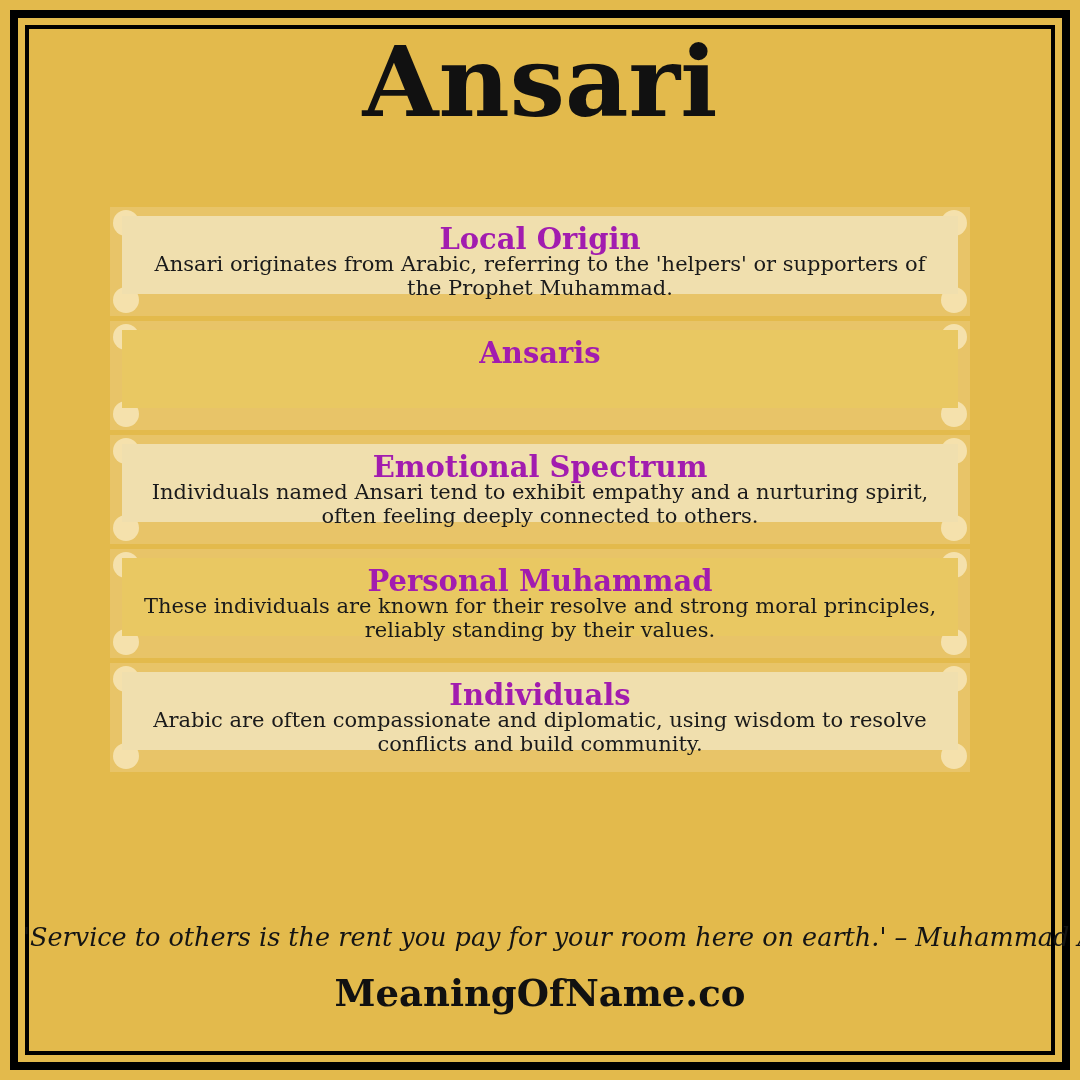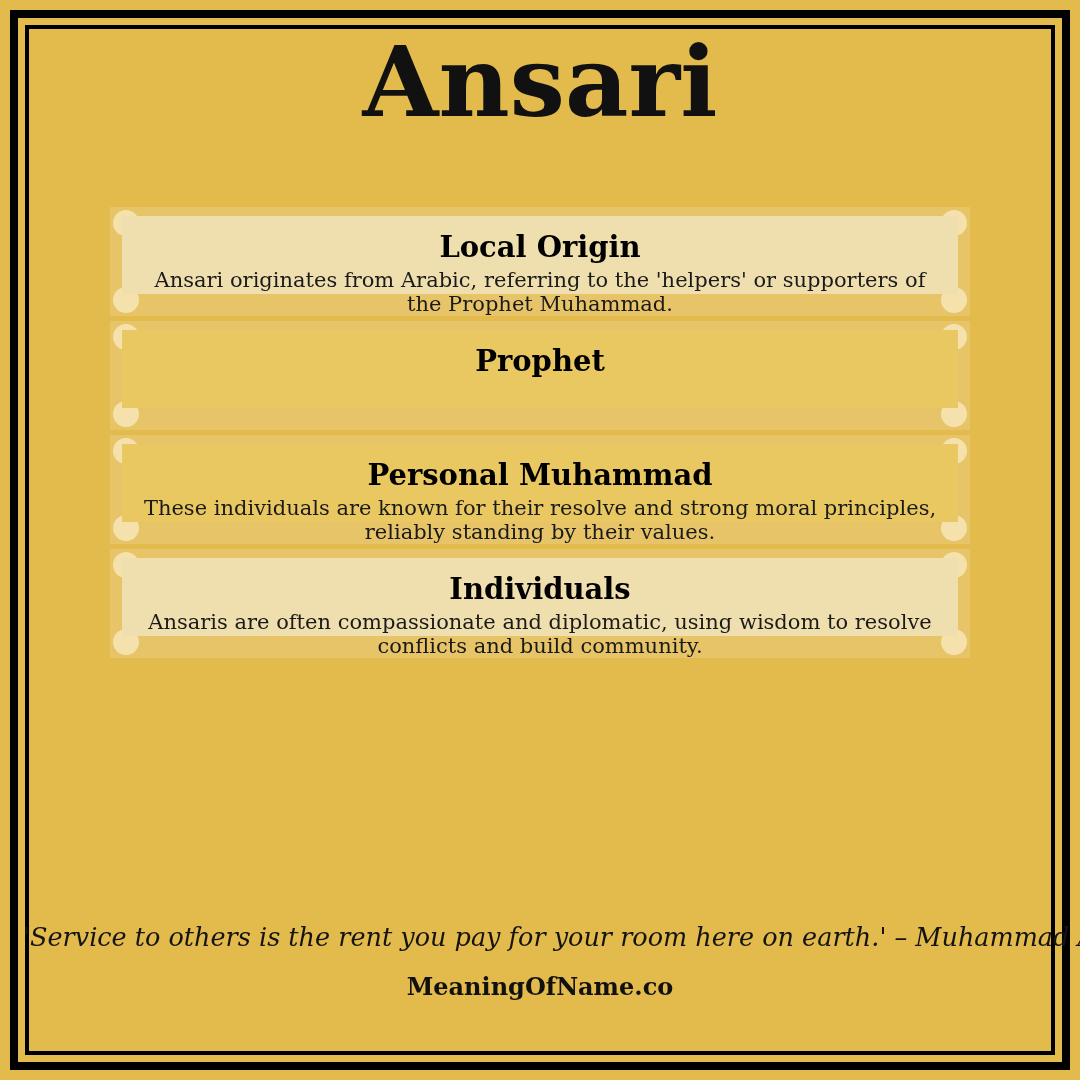--- a/index.html
+++ b/index.html
@@ -121,22 +121,22 @@
     overflow: visible;
   }
   .card.light .card-inner { background: #f0dfae; }
   .card.dark  .card-inner { background: #e9c862; }
 
   .card-title {
     font-family: "DejaVu Serif", serif;
     font-weight: bold;
     font-size: 29px;
     line-height: 1.0;
-    color: #000000;
-    margin: 12px;
+    color: #a21caf;
+    margin: 4px;
     padding-top: 3px;
   }
   .card-body {
     font-family: "DejaVu Serif", serif;
     font-weight: normal;
     font-size: 21px;
     line-height: 1.12;
     color: #1a1a1a;
     margin: -5px 0 0 0;
   }
@@ -157,21 +157,21 @@
     white-space: nowrap;
   }
   #brand {
     position: absolute;
     left: 0;
     right: 0;
     top: 946px;
     text-align: center;
     font-family: "DejaVu Serif", serif;
     font-weight: bold;
-    font-size: 24px;
+    font-size: 37px;
     line-height: 1.0;
     color: #111111;
   }
 </style>
 </head>
 <body>
 
 <div id="poster">
 
   <div class="border-outer"></div>
@@ -195,21 +195,33 @@
           </div>
         </div>
         <div class="card dark">
           <div class="card-plate">
             <div class="dot tl"></div>
             <div class="dot tr"></div>
             <div class="dot bl"></div>
             <div class="dot br"></div>
           </div>
           <div class="card-inner">
-            <div class="card-title">Prophet</div>
+            <div class="card-title">Ansaris</div>
+          </div>
+        </div>
+        <div class="card light">
+          <div class="card-plate">
+            <div class="dot tl"></div>
+            <div class="dot tr"></div>
+            <div class="dot bl"></div>
+            <div class="dot br"></div>
+          </div>
+          <div class="card-inner">
+            <div class="card-title">Emotional Spectrum</div>
+            <div class="card-body">Individuals named Ansari tend to exhibit empathy and a nurturing spirit, often feeling deeply connected to others.</div>
           </div>
         </div>
         <div class="card dark">
           <div class="card-plate">
             <div class="dot tl"></div>
             <div class="dot tr"></div>
             <div class="dot bl"></div>
             <div class="dot br"></div>
           </div>
           <div class="card-inner">
@@ -219,21 +231,21 @@
         </div>
         <div class="card light">
           <div class="card-plate">
             <div class="dot tl"></div>
             <div class="dot tr"></div>
             <div class="dot bl"></div>
             <div class="dot br"></div>
           </div>
           <div class="card-inner">
             <div class="card-title">Individuals</div>
-            <div class="card-body">Ansaris are often compassionate and diplomatic, using wisdom to resolve conflicts and build community.</div>
+            <div class="card-body">Arabic are often compassionate and diplomatic, using wisdom to resolve conflicts and build community.</div>
           </div>
         </div>
       </div>
 
     <div id="quote">'Service to others is the rent you pay for your room here on earth.' – Muhammad Ali</div>
 
     <div id="brand">MeaningOfName.co</div>
 
   </div>
 </div>

